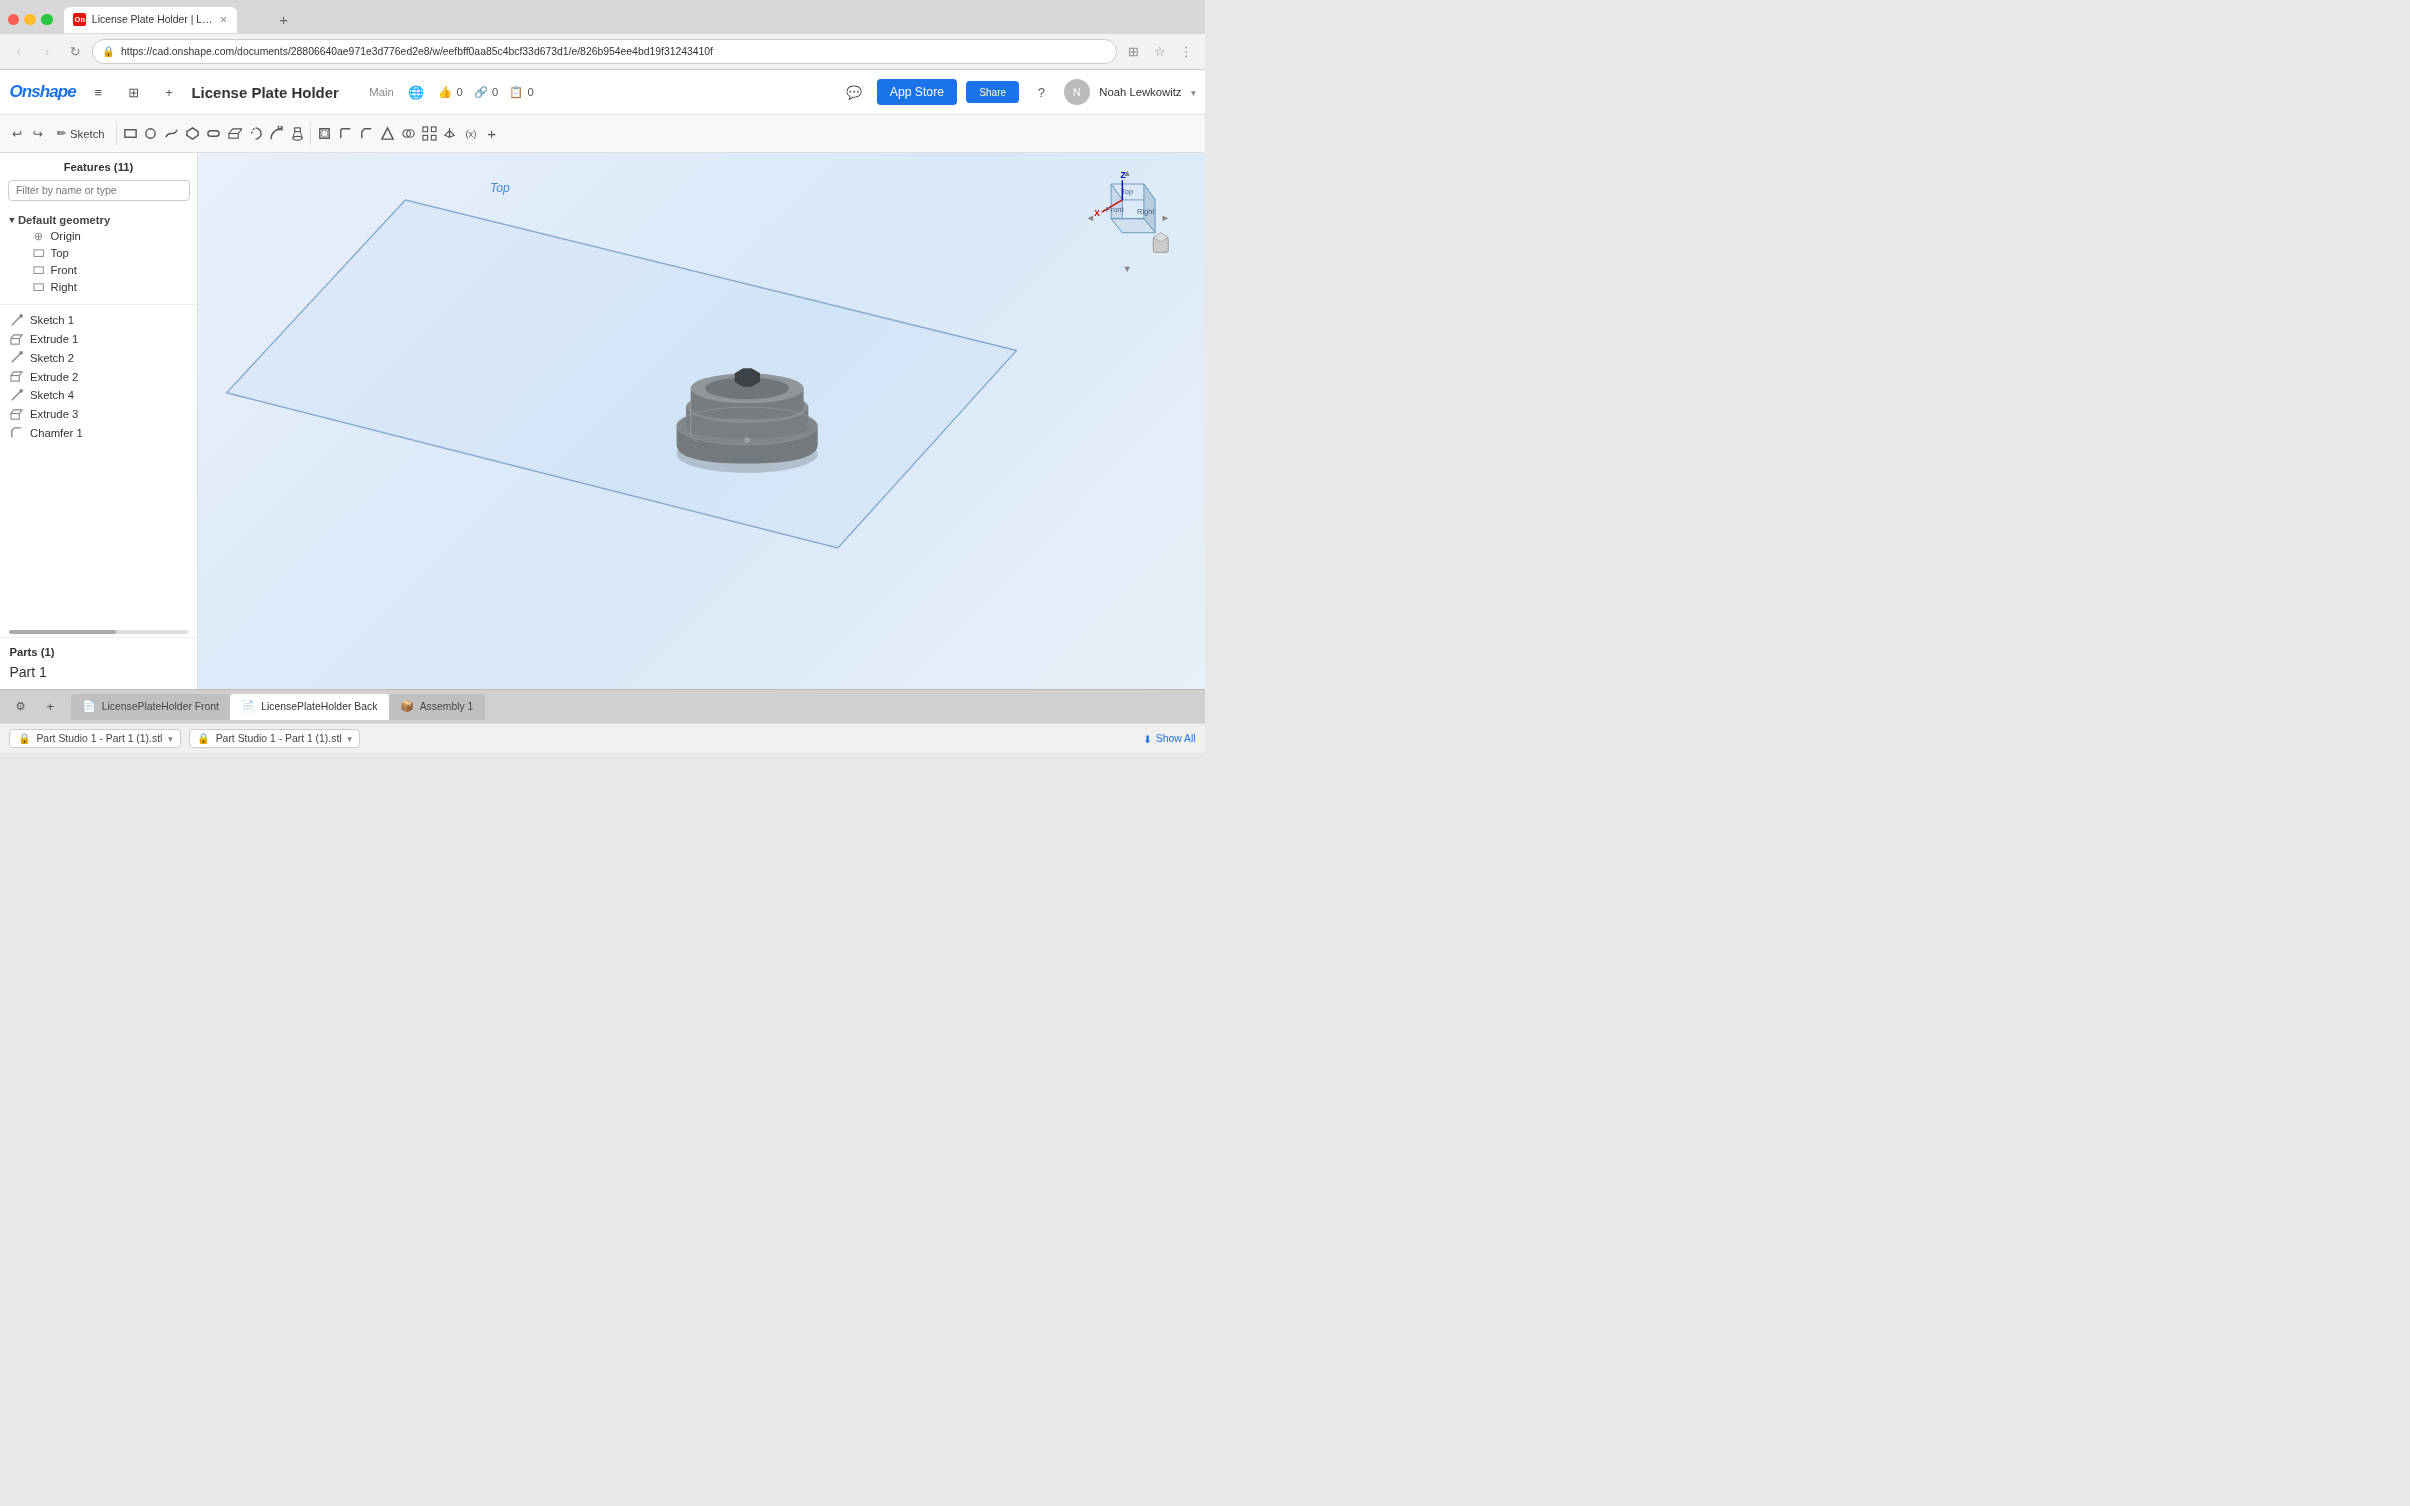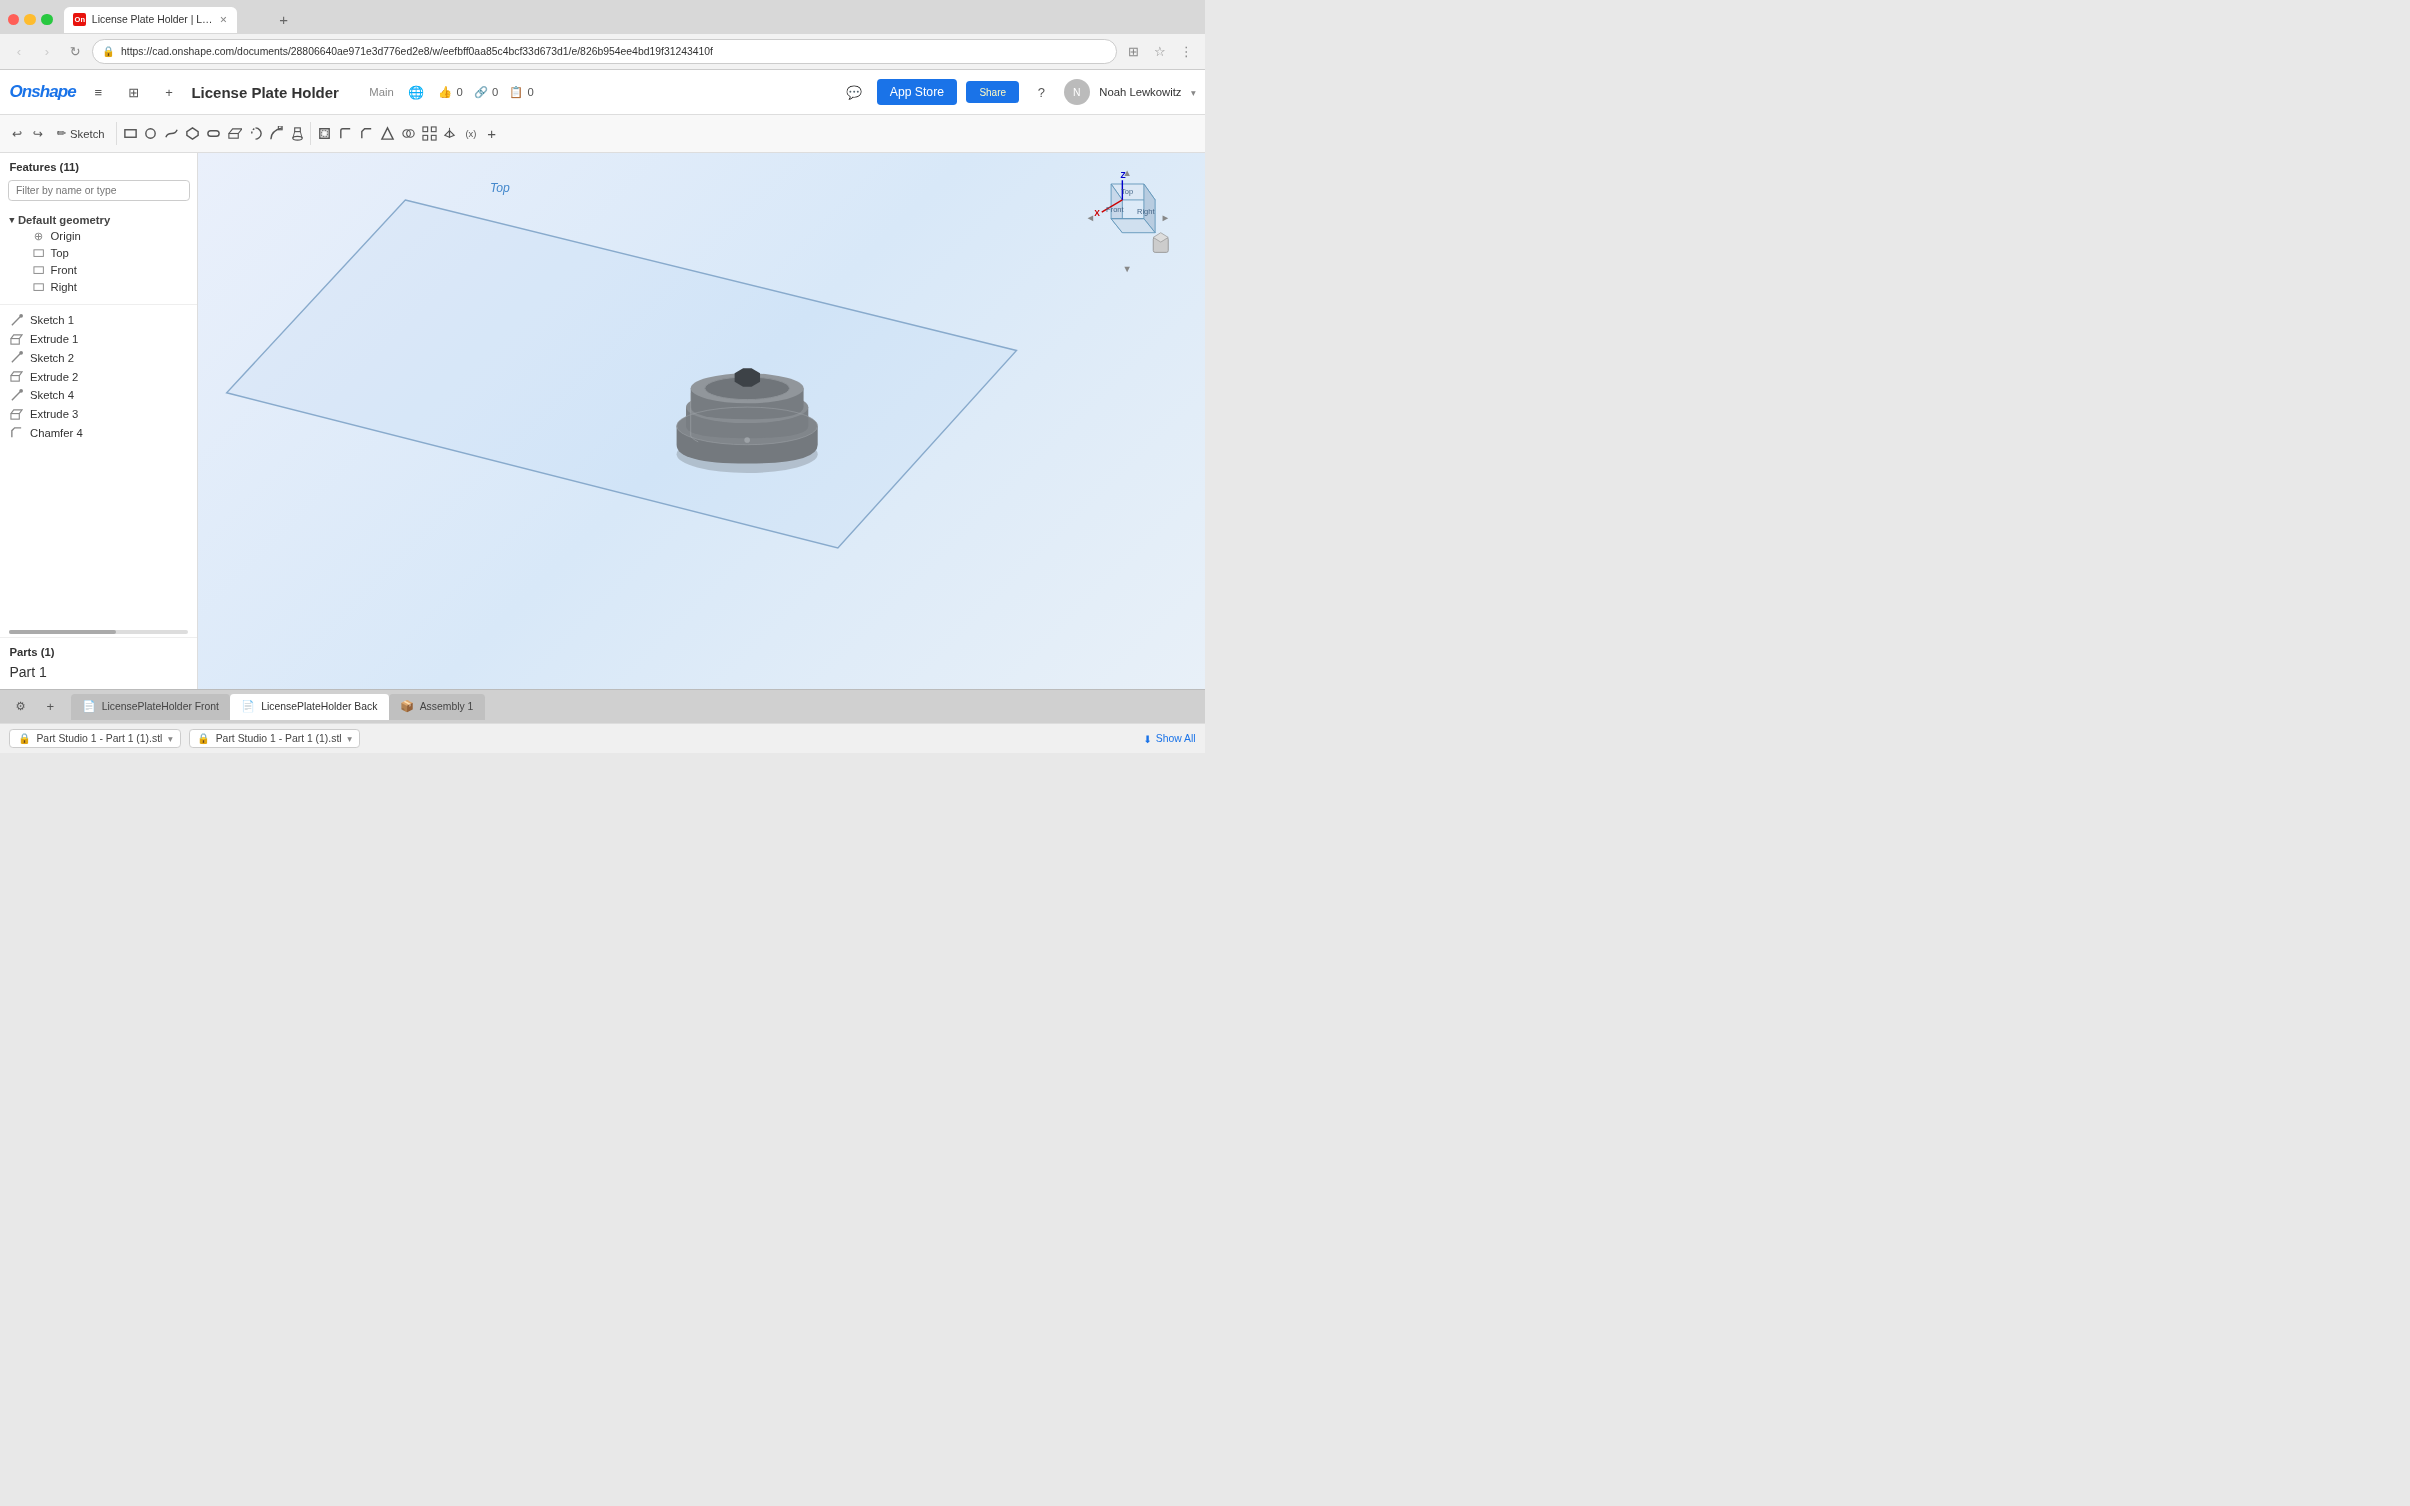--- a/index.html
+++ b/index.html
@@ -47,21 +47,21 @@
     .toolbar-btn { display: flex; align-items: center; gap: 3.8px; padding: 3.8px 7.5px; border-radius: 3.8px; cursor: pointer; font-size: 11.3px; color: #444; border: none; background: transparent; }
     .toolbar-btn.sketch { color: #444; }
     .toolbar-separator { width: 0.9px; height: 22.6px; background: #ddd; margin: 0 1.9px; }
     .toolbar-icon { width: 19px; height: 19px; display: flex; align-items: center; justify-content: center; cursor: pointer; border-radius: 2.8px; color: #555; font-size: 12.2px; }
 
     
     .main-layout { display: flex; height: calc(753px - 34px - 36px - 45px - 38px - 34px - 30px); }
 
     
     .left-panel { width: 198px; background: white; border-right: 0.9px solid #ddd; display: flex; flex-direction: column; overflow: hidden; }
-    .panel-section { padding: 7.5px 9.4px 3.8px; }
+    .panel-section { padding: 7.5px 9.4px 3.8px; text-align: center; }
     .panel-title { font-size: 11.3px; font-weight: 600; color: #333; }
     .filter-input { width: 100%; border: 0.9px solid #ccc; border-radius: 3.8px; padding: 3.8px 7.5px; font-size: 10.4px; color: #999; background: white; outline: none; }
     .tree-section { flex: 1; overflow-y: auto; padding: 3.8px 0; }
     .tree-group { padding: 3.8px 9.4px; }
     .tree-group-header { display: flex; align-items: center; gap: 3.8px; font-size: 11.3px; font-weight: 600; color: #444; cursor: pointer; padding: 1.9px 0; }
     .tree-item { display: flex; align-items: center; gap: 5.6px; padding: 1.9px 9.4px 1.9px 22.6px; font-size: 11.3px; color: #333; cursor: pointer; }
     .tree-item-icon { width: 13px; height: 13px; display: flex; align-items: center; justify-content: center; font-size: 9.4px; color: #888; flex-shrink: 0; }
     .tree-item-icon.origin { color: #888; font-size: 11.3px; }
     .tree-separator { height: 0.9px; background: #eee; margin: 5.6px 0; }
     .feature-item { display: flex; align-items: center; gap: 5.6px; padding: 1.9px 9.4px; font-size: 11.3px; color: #333; cursor: pointer; }
@@ -372,21 +372,21 @@
             </svg>
         </div>
         <span>Extrude 3</span>
       </div>
       <div class="feature-item">
         <div class="feature-icon">
           <svg width="13" height="13" viewBox="0 0 14 14">
               <path d="M2 12 L2 5 L5 2 L12 2" fill="none" stroke="#888" stroke-width="1.5"></path>
             </svg>
         </div>
-        <span>Chamfer 4</span>
+        <span>Chamfer 1</span>
       </div>
     </div>
 
     <div class="scrollbar-track">
       <div class="scrollbar-thumb"></div>
     </div>
 
     <div class="parts-section">
       <div class="parts-title">Parts (1)</div>
       <div class="part-item">Part 1</div>

